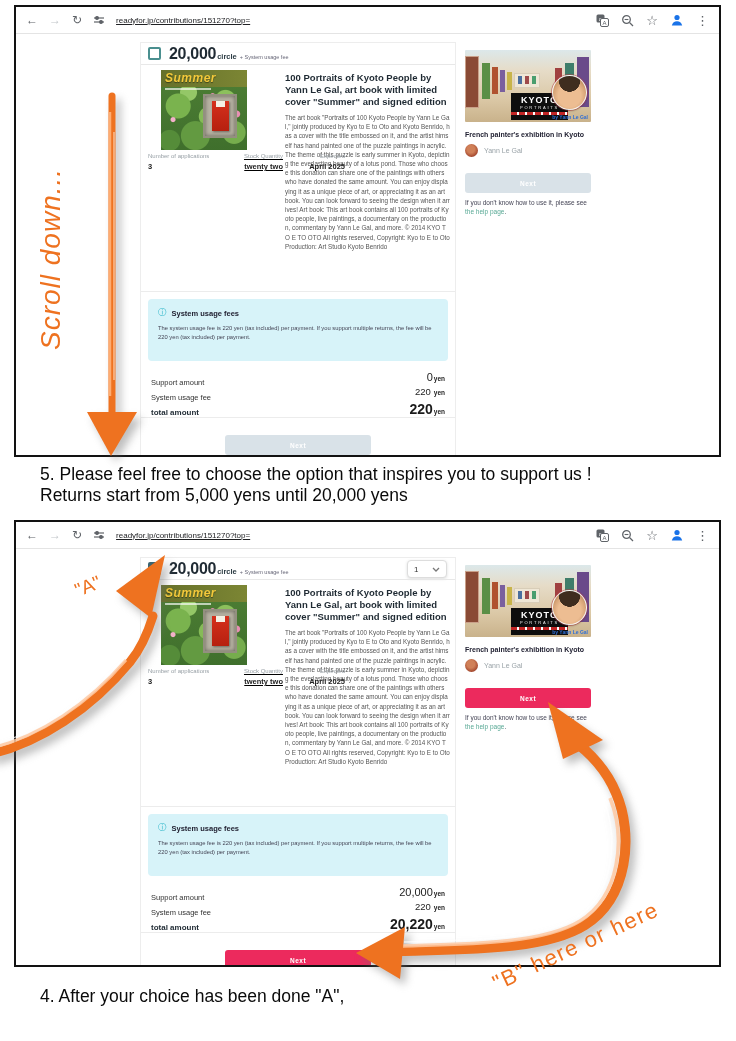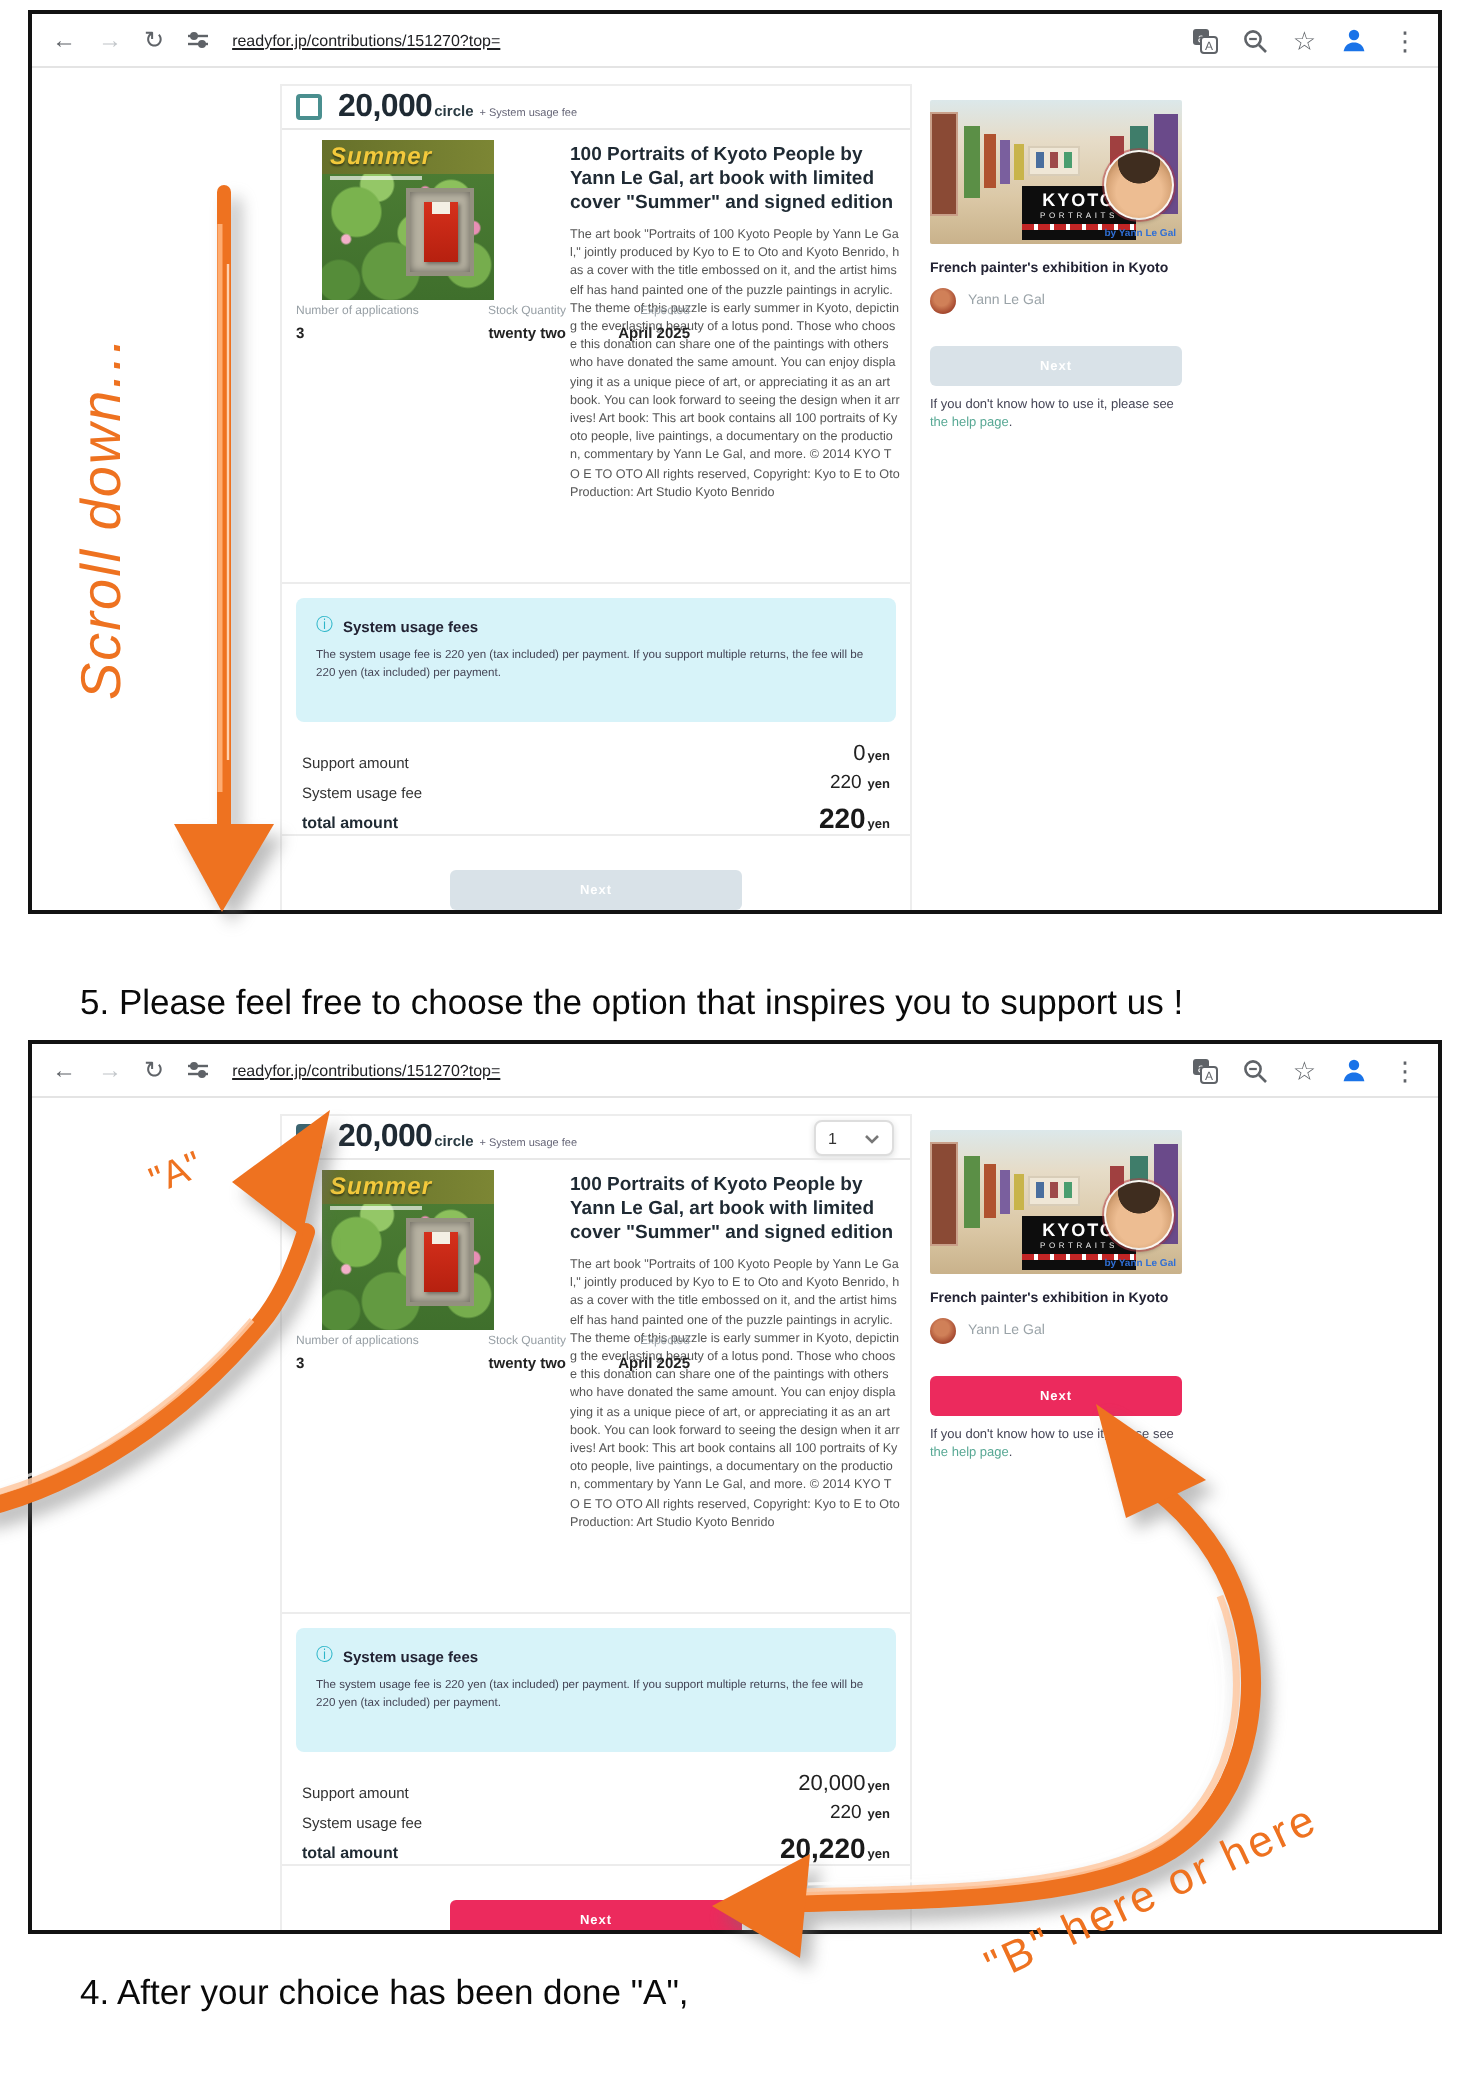--- a/index.html
+++ b/index.html
@@ -60,21 +60,21 @@
 
   .prod-text{position:absolute;left:144px;top:29px;width:165px;}
   .prod-title{font-size:9.5px;line-height:12px;font-weight:bold;color:#1f2a33;}
   .prod-desc{margin-top:5px;font-size:6.3px;line-height:9.2px;color:#555;word-break:break-all;}
 
   .meta{position:absolute;top:110px;left:0;width:100%;}
   .meta-col{position:absolute;}
   .meta-label{font-size:6px;color:#98a0a6;}
   .meta-value{font-size:7.5px;font-weight:bold;color:#222;margin-top:3px;}
   .m1{left:7px;}
-  .m2{left:78px;width:64px;text-align:right;}
+  .m2{left:78px;width:64px;text-align:right;text-decoration:underline;}
   .m3{left:142px;width:62px;z-index:3;text-align:right;}
 
   .sec-divider{position:absolute;left:0;right:0;border-top:1px solid #ececec;}
   .d-precyan{top:248px;}
   .d-pretotal{top:374px;}
 
   .cyanbox{position:absolute;left:7px;right:7px;top:256px;height:62px;background:var(--info_cyan_bg);border-radius:4px;padding:8px 10px;}
   .cyan-title{font-size:7.5px;font-weight:bold;color:#223;display:flex;align-items:center;}
   .cyan-i{color:#2eb6c9;font-size:8.5px;margin-right:5px;font-weight:normal;}
   .cyan-body{margin-top:5px;font-size:5.8px;line-height:8.5px;color:#445;}
@@ -109,21 +109,21 @@
   .sb-title{position:absolute;top:95px;left:0;width:126px;font-size:7px;font-weight:bold;color:#223;line-height:9px;}
   .sb-author{position:absolute;top:109px;left:0;display:flex;align-items:center;}
   .sb-avatar{width:13px;height:13px;border-radius:50%;background:radial-gradient(circle at 45% 40%,#d08058 0 35%,#a64a30 70%,#7c3420 100%);}
   .sb-author-name{font-size:7px;color:#9aa3a8;margin-left:6px;}
   .sb-next{position:absolute;top:138px;left:0;width:126px;height:20px;border-radius:3px;background:var(--button_disabled);color:#fff;font-size:6.5px;font-weight:bold;display:flex;align-items:center;justify-content:center;letter-spacing:.5px;}
   #win2 .sb-next{background:var(--brand_pink);}
   .sb-help{position:absolute;top:163px;left:0;width:126px;font-size:6.5px;line-height:9px;color:#445;}
   .sb-help a{color:var(--link_teal);text-decoration:none;}
 
   .step-text{position:absolute;left:40px;font-size:17.5px;line-height:21px;color:#0a0a0a;}
-  #step5{top:464px;margin-top:27px;}
+  #step5{top:464px;}
   #step6{top:986px;}
 
   #anno{position:absolute;left:0;top:0;width:736px;height:1041px;z-index:50;pointer-events:none;}
   .sw{filter:drop-shadow(5px 6px 4px rgba(110,110,110,.45));}
   .anno-text{fill:var(--annotation_orange);}
   .anno-stroke{stroke:var(--annotation_orange);fill:none;}
   .anno-fill{fill:var(--annotation_orange);}
 </style>
 </head>
 <body>
@@ -266,20 +266,21 @@
         <span class="sb-author-name">Yann Le Gal</span>
       </div>
       <div class="sb-next">Next</div>
       <div class="sb-help"><span>If you don't know how to use it, please see </span><a href="#">the help page</a><span>.</span></div>
     </div>
   </div>
 </div>
 
 <div class="step-text" id="step5">
   <div>5. Please feel free to choose the option that inspires you to support us !</div>
+  <div>Returns start from 5,000 yens until 20,000 yens</div>
 </div>
 
 <div class="window" id="win2">
   <div class="toolbar">
     <span class="tbi">←</span>
     <span class="tbi dis">→</span>
     <span class="tbi">↻</span>
     <svg class="iconsvg" width="12" height="12" viewBox="0 0 12 12">
         <g stroke="#5f6368" stroke-width="1.2" fill="none">
           <line x1="1" y1="4" x2="11" y2="4"></line>

